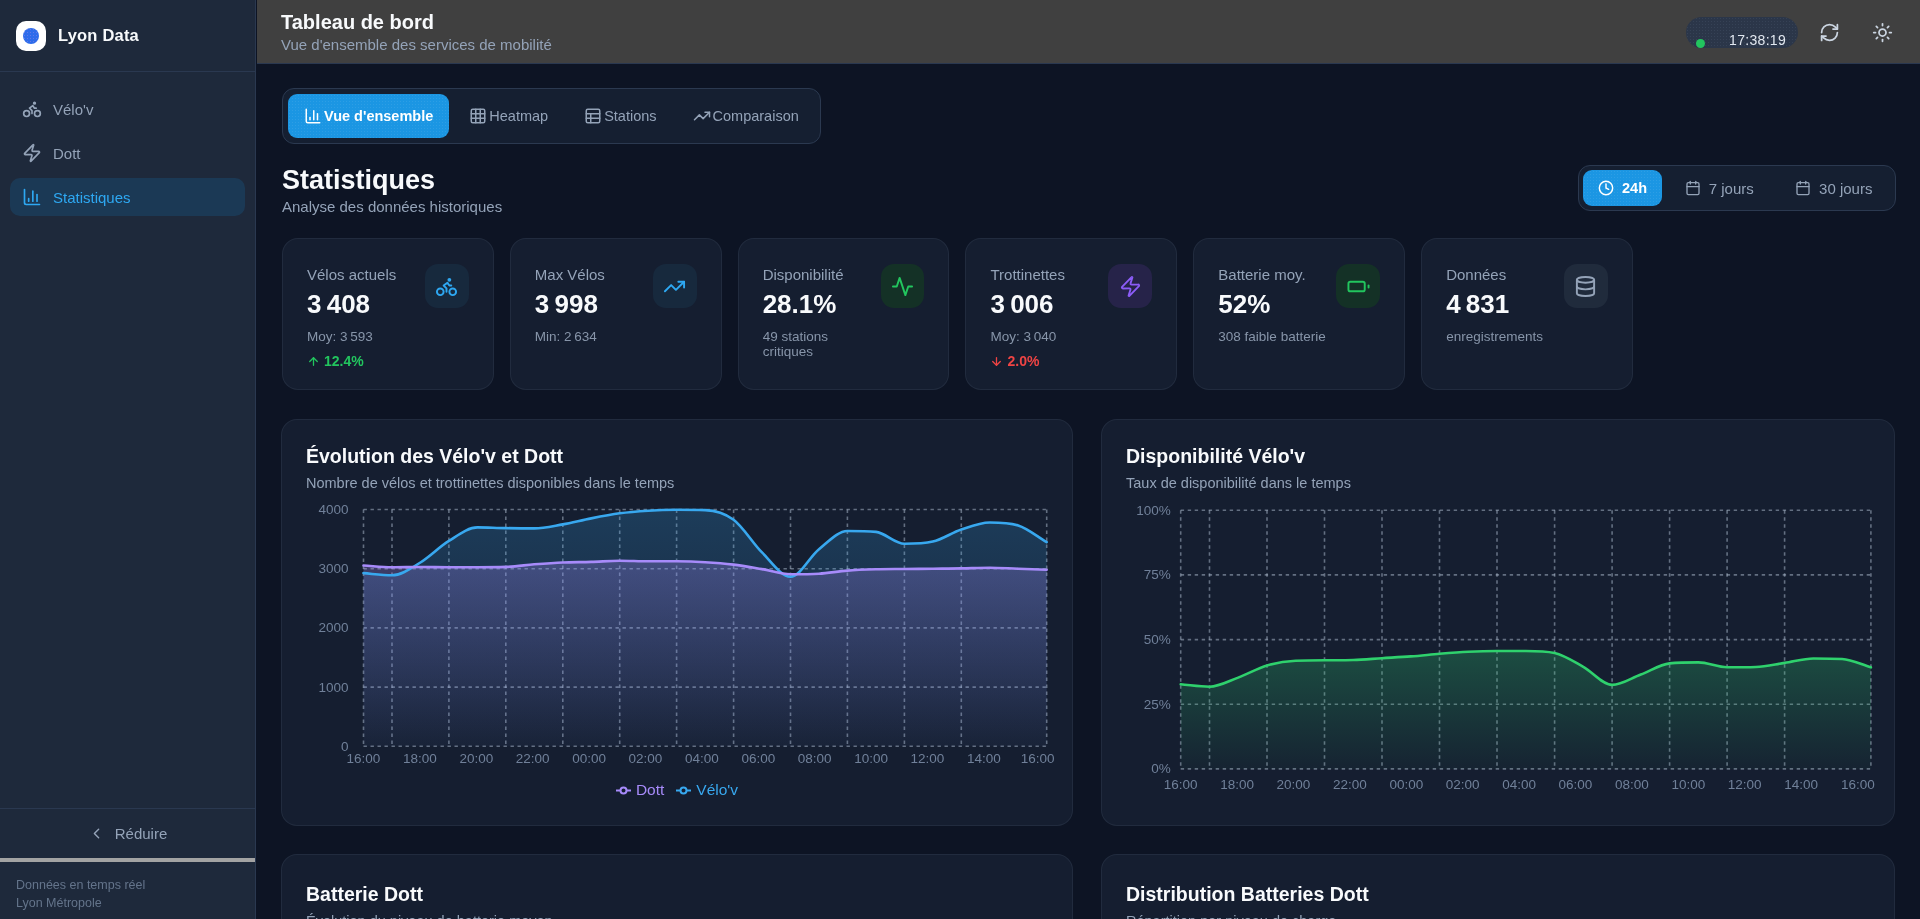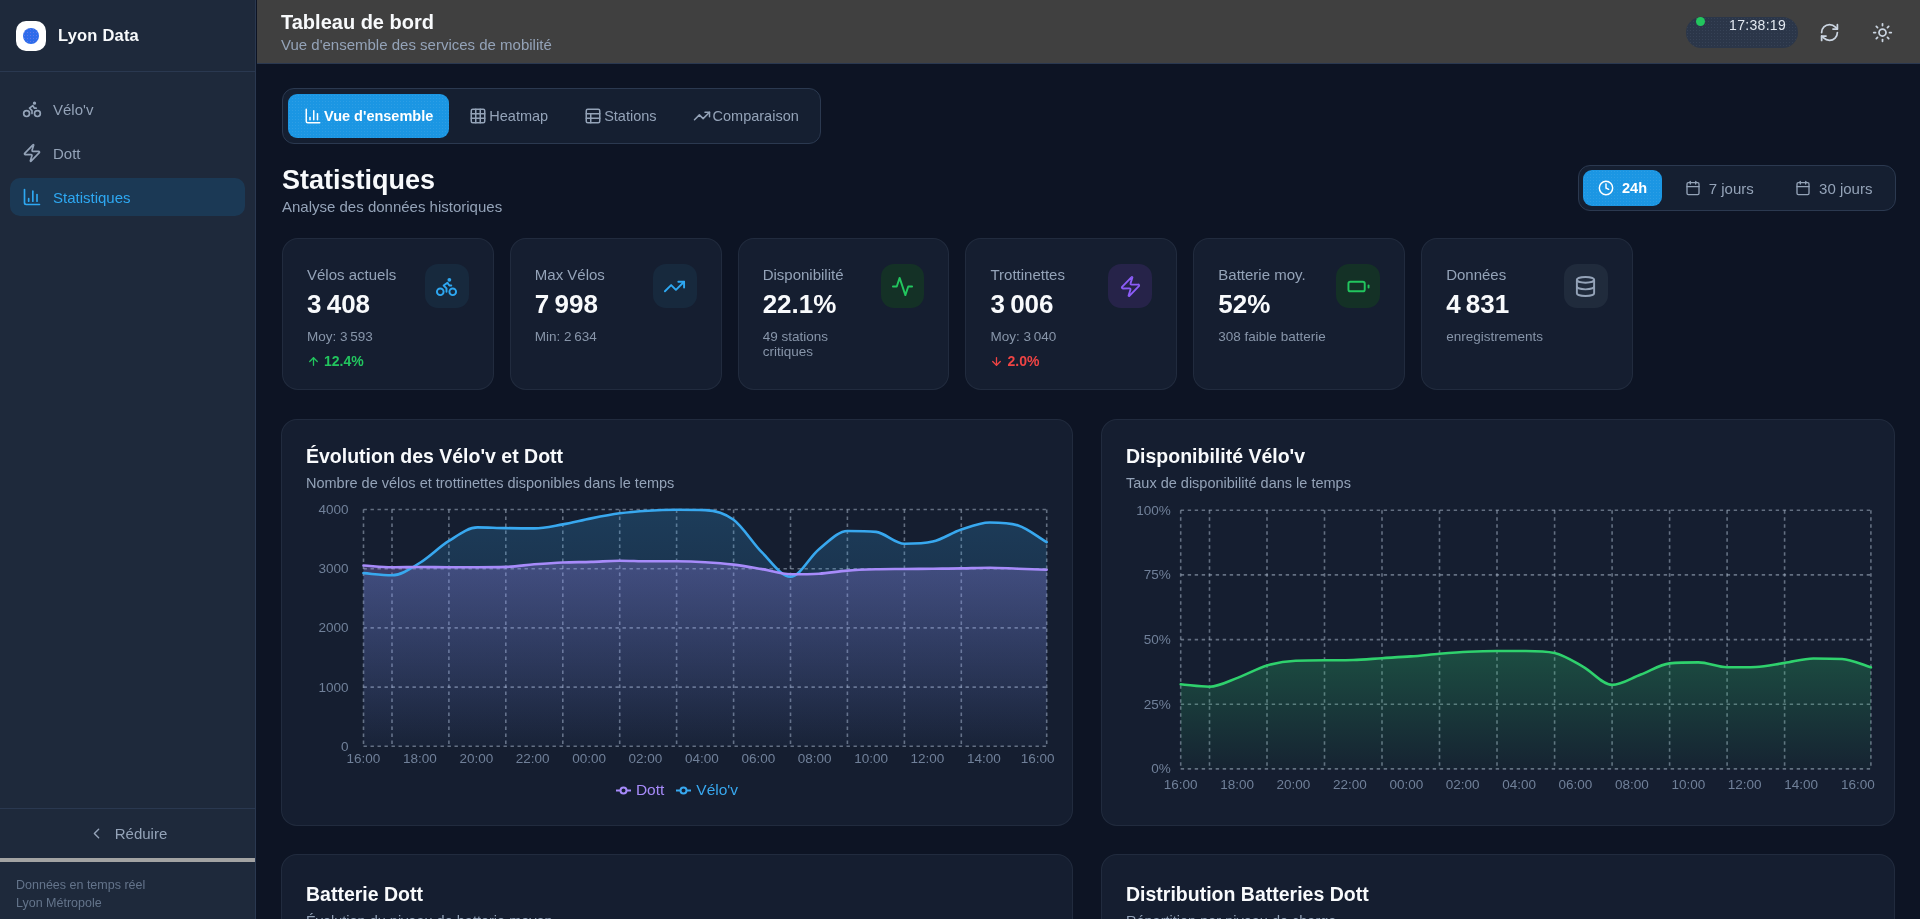--- a/index.html
+++ b/index.html
@@ -17,21 +17,21 @@
 .sb-bottom { position:absolute; left:0; right:0; bottom:0; }
 .reduire { border-top:1px solid #2a3850; border-bottom:4px solid #a3a3a3; height:54px; display:flex; align-items:center; justify-content:center; gap:10px; color:#94a3b8; font-size:15px; }
 .sbfoot { padding:14px 16px; color:#64748b; font-size:12.5px; line-height:1.45; height:57px; }
 
 
 .header { position:absolute; left:257px; top:0; width:1663px; height:64px; background:#404040; border-bottom:1px solid #2a3850; display:flex; align-items:center; }
 .htitle { margin-left:24px; }
 .htitle .t { color:#f8fafc; font-size:20px; font-weight:bold; }
 .htitle .s { color:#94a3b8; font-size:15px; margin-top:2px; }
 .hright { position:absolute; right:27px; top:0; height:64px; display:flex; align-items:center; }
-.clockpill { display:flex; align-items:flex-start; gap:24px; background:#2b3649; background-image:radial-gradient(rgba(200,225,255,0.07) 0.8px, transparent 1px); background-size:3px 3px; border-radius:16px; height:31px; padding:0 12px 0 10px; }
+.clockpill { display:flex; align-items:flex-end; gap:24px; background:#2b3649; background-image:radial-gradient(rgba(200,225,255,0.07) 0.8px, transparent 1px); background-size:3px 3px; border-radius:16px; height:31px; padding:0 12px 0 10px; }
 .clockpill .dot { width:9px; height:9px; border-radius:50%; background:#22c55e; }
 .clockpill .tm { color:#e2e8f0; font-size:14px; letter-spacing:0.3px; }
 .hicon { color:#cbd5e1; display:flex; }
 
 
 .main { position:absolute; left:257px; top:65px; width:1663px; height:854px; }
 
 .tabs { position:absolute; left:25px; top:23px; display:inline-flex; background:#151f31; border:1px solid #2b3950; border-radius:12px; padding:5px; gap:4px; }
 .tab { display:flex; align-items:center; gap:2px; height:44px; padding:0 16px; border-radius:9px; color:#94a3b8; font-size:14.5px; }
 .tab.active { background:#1b96e3; background-image:radial-gradient(rgba(255,255,255,0.08) 0.8px, transparent 1px); background-size:3px 3px; color:#fff; font-weight:bold; }
@@ -229,34 +229,34 @@
             <circle cx="18.5" cy="17.5" r="3.5"></circle>
             <circle cx="5.5" cy="17.5" r="3.5"></circle>
             <circle cx="15" cy="5" r="1"></circle>
             <path d="M12 17.5V14l-3-3 4-3 2 3h2"></path>
           </svg>
         </div>
 </div>
       <div class="scard">
 <div class="scleft">
 <div class="slabel">Max Vélos</div>
-<div class="sval">7 998</div>
+<div class="sval">3 998</div>
 <div class="ssub">Min: 2 634</div>
 </div>
 <div class="stile" style="background:#17293d;color:#2ea8f2">
           <svg width="23" height="23" viewBox="0 0 24 24" fill="none" stroke="currentColor" stroke-width="2" stroke-linecap="round" stroke-linejoin="round" style="">
             <polyline points="22 7 13.5 15.5 8.5 10.5 2 17"></polyline>
             <polyline points="16 7 22 7 22 13"></polyline>
           </svg>
         </div>
 </div>
       <div class="scard">
 <div class="scleft">
 <div class="slabel">Disponibilité</div>
-<div class="sval">22.1%</div>
+<div class="sval">28.1%</div>
 <div class="ssub">49 stations critiques</div>
 </div>
 <div class="stile" style="background:#143126;color:#22c55e">
           <svg width="23" height="23" viewBox="0 0 24 24" fill="none" stroke="currentColor" stroke-width="2" stroke-linecap="round" stroke-linejoin="round" style="">
             <polyline points="22 12 18 12 15 21 9 3 6 12 2 12"></polyline>
           </svg>
         </div>
 </div>
       <div class="scard">
 <div class="scleft">

